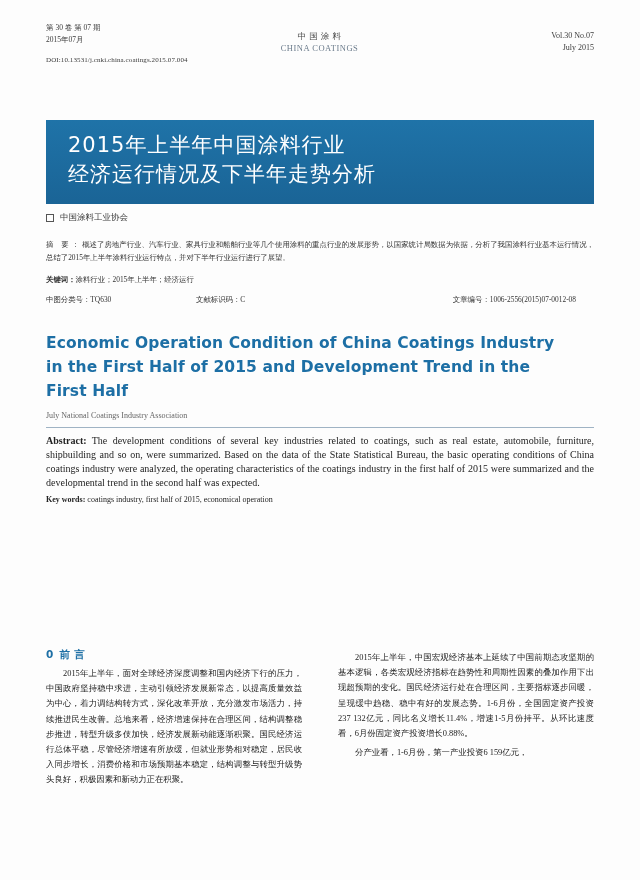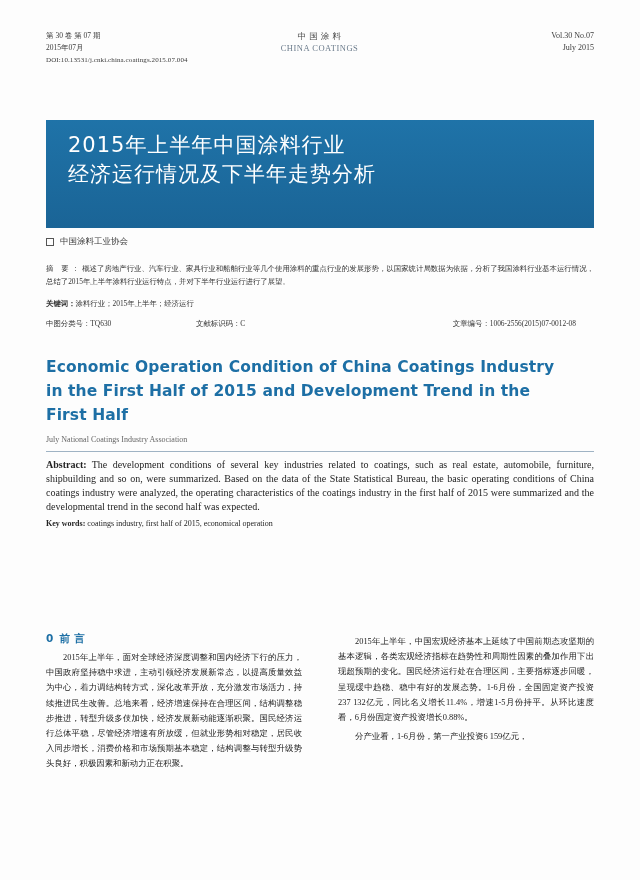--- a/index.html
+++ b/index.html
@@ -25,21 +25,21 @@
 
   
   .header {
     position: relative;
     padding-top: 30px;
     height: 52px;
   }
   .hdr-left {
     position: absolute;
     left: 0;
-    top: 30px;
+    top: 22px;
     font-size: 7.5px;
     line-height: 12px;
     color: #3b3b3b;
     font-family: "Liberation Serif", serif;
   }
   .hdr-center {
     position: absolute;
     left: 0;
     right: 1px;
     top: 30px;
@@ -69,21 +69,21 @@
     color: #3b3b3b;
     letter-spacing: .1px;
   }
 
   
   .title-band {
     position: relative;
     margin-top: 38px;
     background: #1d6fa5;
     background: linear-gradient(180deg, #1f73a8 0%, #1a6496 100%);
-    height: 108px;
+    height: 84px;
     box-sizing: border-box;
     padding: 11px 0 0 22px;
     color: #ffffff;
   }
   .title-band .t-line {
     font-family: "DejaVu Sans", sans-serif;
     font-size: 21px;
     line-height: 29px;
     font-weight: 400;
     letter-spacing: 1px;
@@ -171,21 +171,21 @@
     line-height: 12.5px;
     color: #232323;
   }
   .kw-en b { font-weight: bold; }
 
   
   .body-cols {
     position: absolute;
     left: 46px;
     right: 46px;
-    top: 630px;
+    top: 646px;
     display: flex;
     gap: 36px;
   }
   .col {
     width: 262px;
   }
   .sec-head {
     color: #1d6fa5;
     font-family: "DejaVu Sans", sans-serif;
     font-size: 10.5px;

